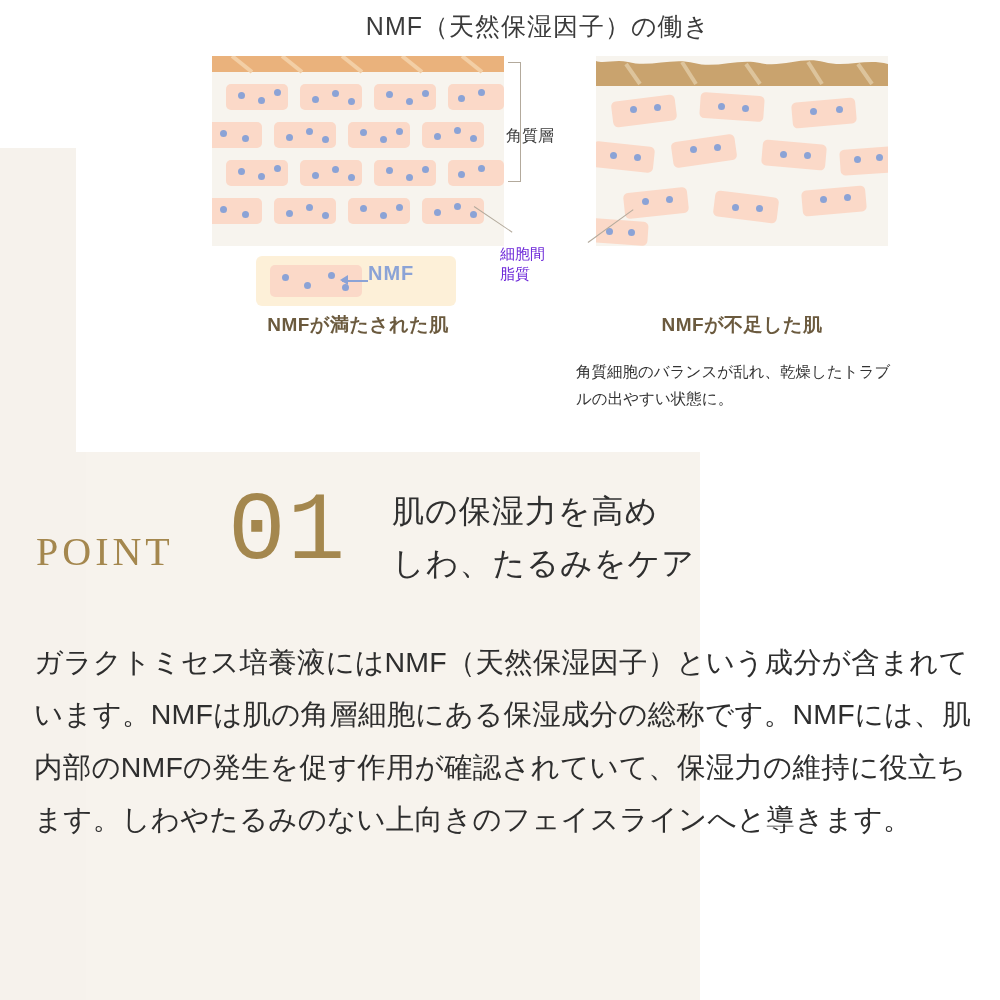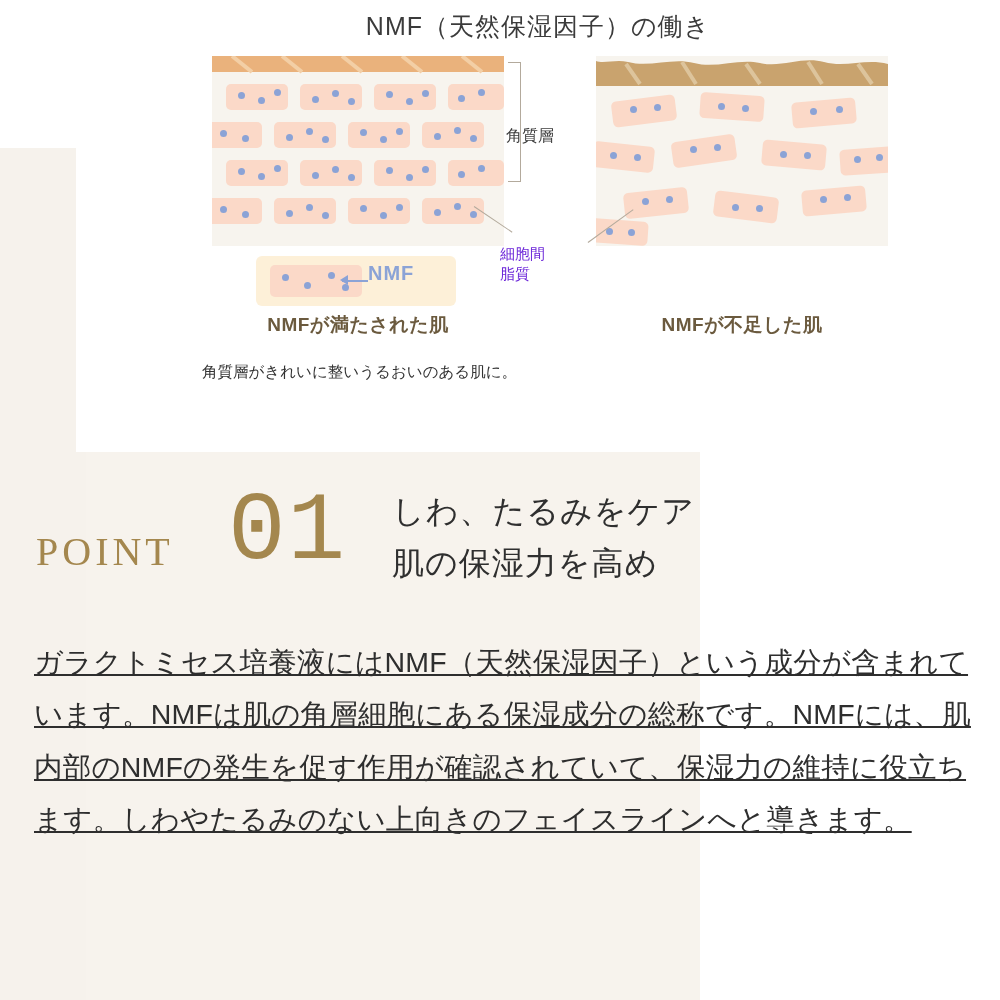--- a/index.html
+++ b/index.html
@@ -111,21 +111,21 @@
     position:absolute;left:228px;top:478px;font-size:96px;color:#a4874e;
     font-family:Liberation Mono, monospace;font-weight:300;letter-spacing:2px;
   }
   .point-head{
     position:absolute;left:392px;top:486px;width:560px;
     font-size:32px;line-height:1.62;color:#2f2f2f;letter-spacing:1px;
   }
   
   .body-copy{
     position:absolute;left:34px;top:636px;width:940px;
-    font-size:28.5px;line-height:1.84;color:#2e2e2e;letter-spacing:0.2px;text-decoration:underline;
+    font-size:28.5px;line-height:1.84;color:#2e2e2e;letter-spacing:0.2px;
   }
 </style>
 </head>
 <body>
 
 <div class="bg-beige-bottom"></div>
 <div class="bg-white-right"></div>
 <div class="bg-beige-left"></div>
 <div class="bg-white-card"></div>
 
@@ -266,23 +266,23 @@
     <div class="dot" style="left:72px;top:16px;"></div>
     <div class="dot" style="left:86px;top:28px;"></div>
   </div>
   <div class="nmf-arrow"></div>
   <div class="nmf-leader"></div>
   <div class="nmf-label">NMF</div>
 
   <div class="sub-title sub-left">NMFが満たされた肌</div>
   <div class="sub-title sub-right">NMFが不足した肌</div>
 
-  <div class="sub-desc desc-left">角質層がきれいに整いうるおいのある肌に。</div>
+  <div class="sub-desc desc-right">角質細胞のバランスが乱れ、乾燥したトラブルの出やすい状態に。</div>
 </div>
 
 <div class="point-word">POINT</div>
 <div class="point-num">01</div>
 <div class="point-head">
+  <div>肌の保湿力を高め</div>
   <div>しわ、たるみをケア</div>
-  <div>肌の保湿力を高め</div>
 </div>
 
 <div class="body-copy">ガラクトミセス培養液にはNMF（天然保湿因子）という成分が含まれています。NMFは肌の角層細胞にある保湿成分の総称です。NMFには、肌内部のNMFの発生を促す作用が確認されていて、保湿力の維持に役立ちます。しわやたるみのない上向きのフェイスラインへと導きます。</div>
 
 </body></html>

